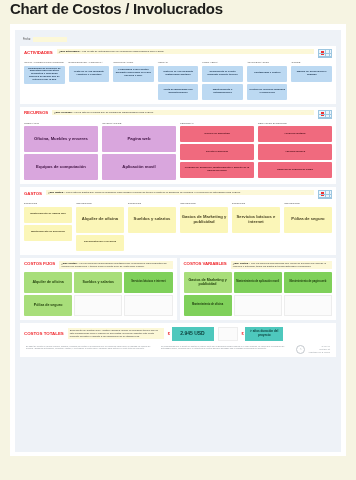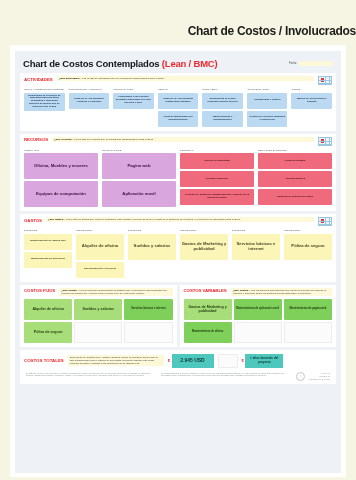--- a/index.html
+++ b/index.html
@@ -3,22 +3,22 @@
 <meta charset="utf-8">
 <style>
   * { box-sizing: border-box; margin: 0; padding: 0; }
   body {
     width: 356px; height: 480px;
     background: #f6f4e2;
     font-family: "Liberation Sans", sans-serif;
     overflow: hidden;
   }
   .page-title {
-    font-size: 12px; font-weight: bold; color: #1d1d1b;
-    padding: 24px 0 7px 10px; letter-spacing: -0.3px; text-align: right;
+    font-size: 15px; font-weight: bold; color: #1d1d1b;
+    padding: 0 0 7px 10px; letter-spacing: -0.3px;
   }
   .board {
     position: relative;
     margin: 0 10px; background: #ffffff;
     height: 432px; padding: 6px 5px 4px 5px;
     overflow: hidden;
   }
   .board-inner { background: #eef2f7; height: 100%; padding: 5px 5px 3px 5px; }
   .board-head { display:flex; align-items:center; justify-content:space-between; padding: 2px 3px 4px 3px; }
   .board-title { font-size: 9.5px; font-weight: bold; color: #16181d; letter-spacing: -0.2px; }
@@ -79,21 +79,20 @@
 </style>
 </head>
 <body>
 
 <div class="page-title">Chart de Costos / Involucrados</div>
 
 <div class="board">
   <div class="board-inner">
 
     <div class="board-head">
-      <div class="board-title"><span>Chart de Costos Contemplados </span><span class="red">(Lean / BMC)</span></div>
       <div class="date-wrap">
         <span class="date-lbl">Fecha:</span>
         <span class="date-box"></span>
       </div>
     </div>
 
     <div id="sections">
         <div class="sect">
           <div class="sect-head">
             <div class="sect-title">ACTIVIDADES</div>

